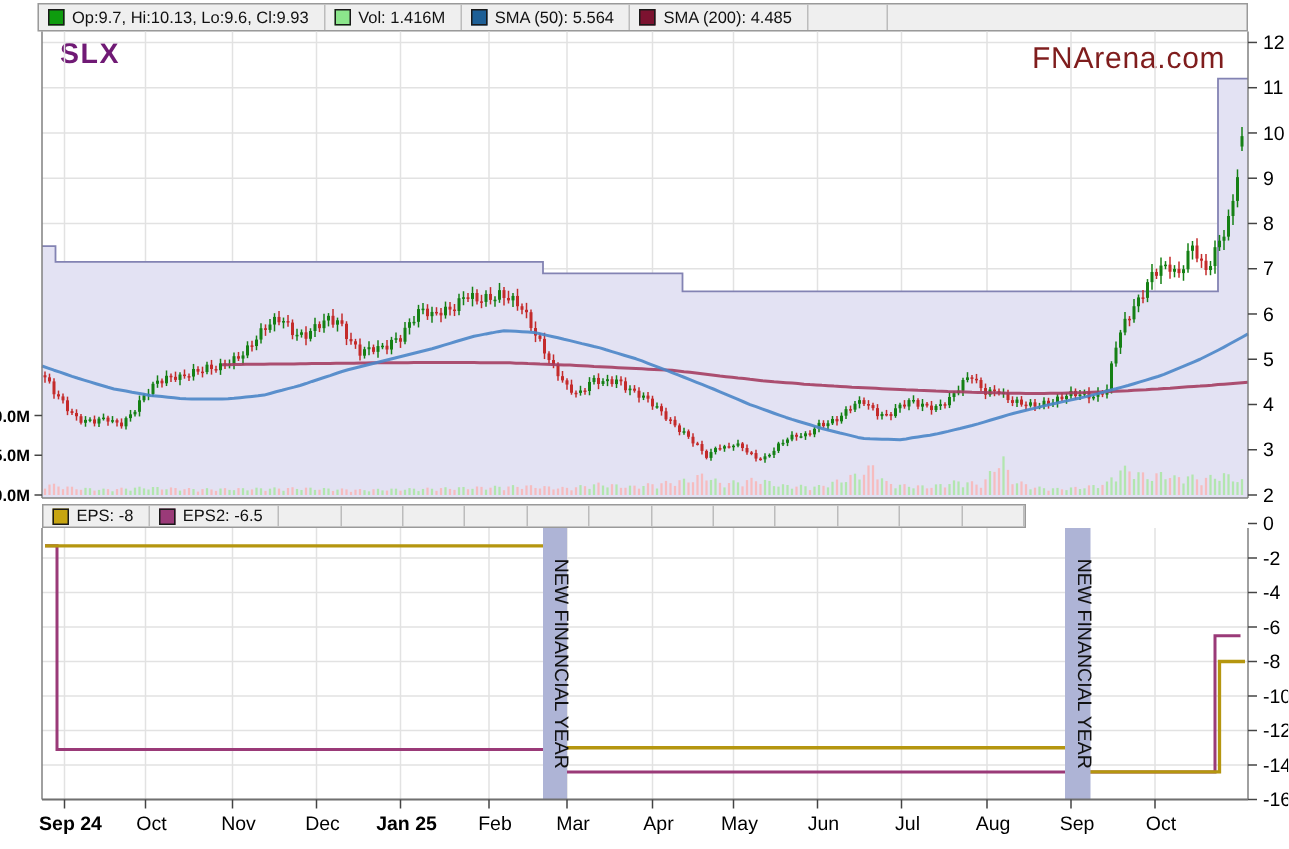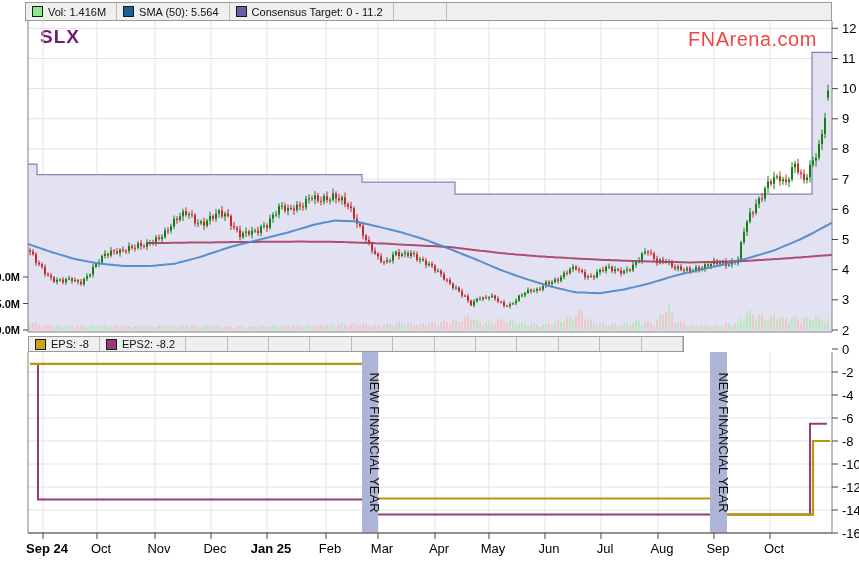--- a/index.html
+++ b/index.html
@@ -7,42 +7,46 @@
   #stage{position:relative;width:859px;height:566px;background:#fff;overflow:hidden;}
   .legend-bar{position:absolute;left:25px;width:807px;height:19px;background:#efefef;
     border:1px solid #9a9a9a;box-sizing:border-box;display:flex;align-items:center;
     font-size:11px;color:#111;}
   .legend-cell{height:100%;display:flex;align-items:center;gap:5px;padding:0 10px 0 6px;
     border-right:1px solid #bcbcbc;box-sizing:border-box;white-space:nowrap;}
   .legend-cell.empty{width:53px;padding:0;}
   .swatch{width:9px;height:9px;border:1px solid #1a1a1a;flex:0 0 auto;}
   #ticker{position:absolute;left:40px;top:26px;font-size:19px;font-weight:600;
     color:#701a75;letter-spacing:1px;}
-  #brand{position:absolute;left:688px;top:28px;font-size:20px;color:#ef4444;
+  #brand{position:absolute;left:688px;top:28px;font-size:20px;color:#7f1d1d;
     cursor:pointer;letter-spacing:0.5px;}
   #chart-svg{position:absolute;left:0;top:0;}
   #eps-legend{top:336px;height:16px;font-size:11px;left:28px;width:656px;}
   #top-legend{top:2px;}
 </style>
 </head>
 <body>
 <div id="stage">
 
 <div class="legend-bar" id="top-legend">
       <div class="legend-cell">
+        <span class="swatch" style="background: rgb(14, 156, 14);"></span>
+        <span>Op:9.7, Hi:10.13, Lo:9.6, Cl:9.93</span>
+      </div>
+      <div class="legend-cell">
         <span class="swatch" style="background: rgb(140, 230, 140);"></span>
         <span>Vol: 1.416M</span>
       </div>
       <div class="legend-cell">
         <span class="swatch" style="background: rgb(29, 95, 150);"></span>
         <span>SMA (50): 5.564</span>
       </div>
       <div class="legend-cell">
-        <span class="swatch" style="background: rgb(98, 98, 158);"></span>
-        <span>Consensus Target: 0 - 11.2</span>
+        <span class="swatch" style="background: rgb(124, 18, 48);"></span>
+        <span>SMA (200): 4.485</span>
       </div>
       <div class="legend-cell empty"></div>
     </div>
 <div id="ticker">SLX</div>
 <div id="brand">FNArena.com</div>
 <svg id="chart-svg" width="859" height="566">
       <line x1="28" y1="28.3" x2="832" y2="28.3" stroke="#e2e2e2" stroke-width="1"></line>
       <line x1="28" y1="58.47" x2="832" y2="58.47" stroke="#e2e2e2" stroke-width="1"></line>
       <line x1="28" y1="88.64" x2="832" y2="88.64" stroke="#e2e2e2" stroke-width="1"></line>
       <line x1="28" y1="118.81" x2="832" y2="118.81" stroke="#e2e2e2" stroke-width="1"></line>
@@ -981,21 +985,21 @@
       <line x1="770" y1="533" x2="770" y2="539" stroke="#444"></line>
       <text x="774" y="553" font-size="13" fill="#000" text-anchor="middle">Oct</text>
     </svg>
 <div class="legend-bar" id="eps-legend">
       <div class="legend-cell">
         <span class="swatch" style="background: rgb(199, 165, 17);"></span>
         <span>EPS: -8</span>
       </div>
       <div class="legend-cell">
         <span class="swatch" style="background: rgb(154, 58, 120);"></span>
-        <span>EPS2: -8.2</span>
+        <span>EPS2: -6.5</span>
       </div>
       <div class="legend-cell empty"></div>
       <div class="legend-cell empty"></div>
       <div class="legend-cell empty"></div>
       <div class="legend-cell empty"></div>
       <div class="legend-cell empty"></div>
       <div class="legend-cell empty"></div>
       <div class="legend-cell empty"></div>
       <div class="legend-cell empty"></div>
       <div class="legend-cell empty"></div>

